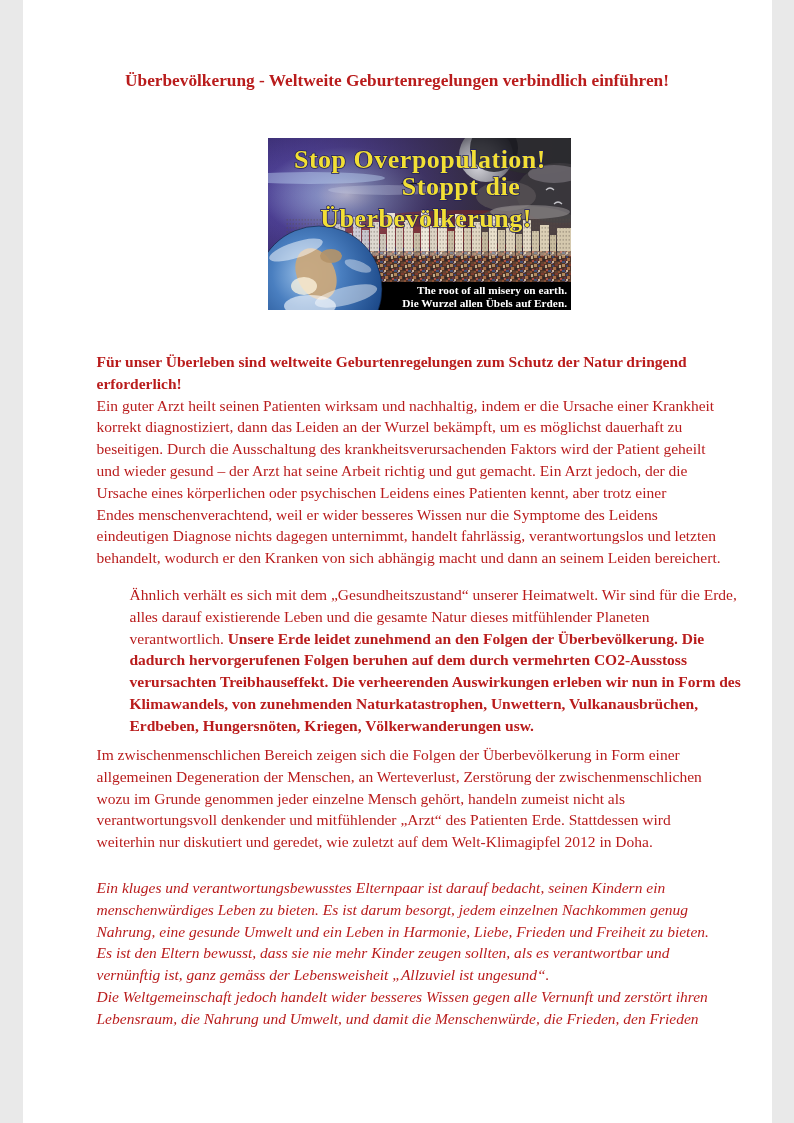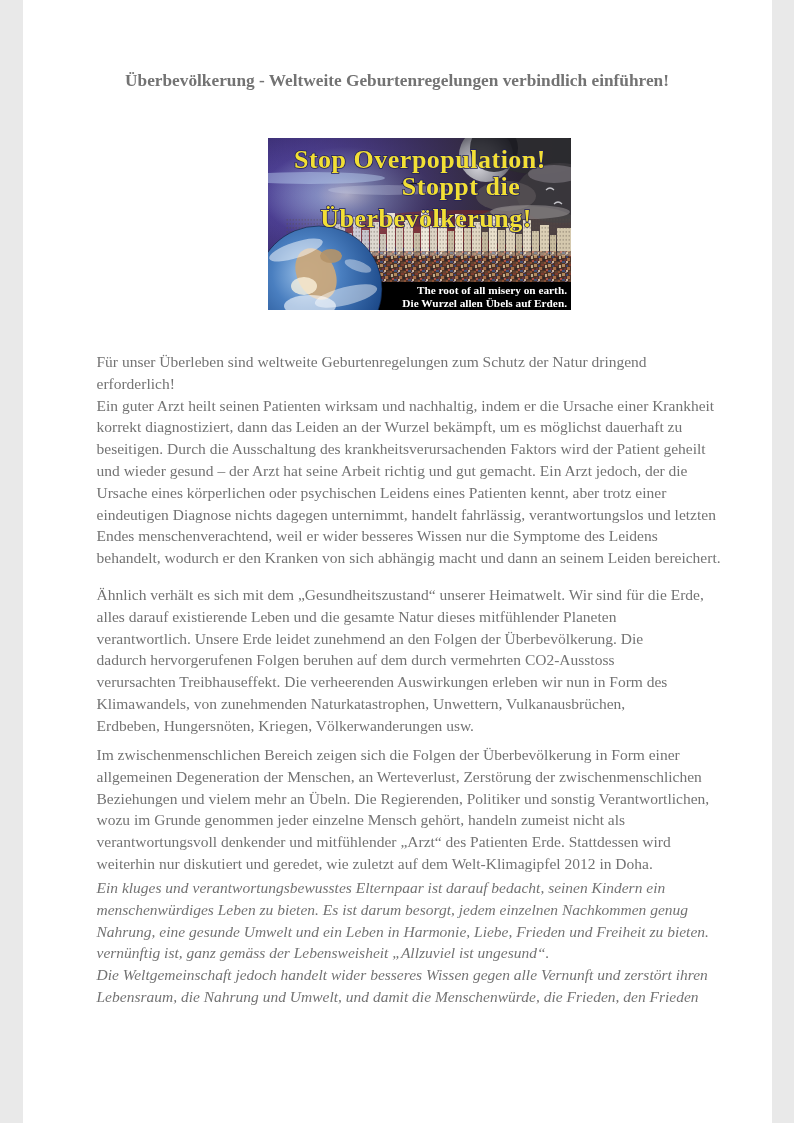--- a/index.html
+++ b/index.html
@@ -1,25 +1,25 @@
 <!DOCTYPE html>
 <html><head>
 <meta charset="utf-8">
 <style>
   html,body{margin:0;padding:0;background:#e9e9e9;}
   .page{position:relative;width:749px;height:1123px;margin:0 auto;background:#ffffff;
-        font-family:"Liberation Serif",serif;color:#737373;overflow:hidden;}
+        font-family:"Liberation Serif",serif;color:#b91c1c;overflow:hidden;}
   .doc-title{position:absolute;left:40px;right:40px;top:70px;margin:0;
              text-align:center;font-size:17.3px;font-weight:bold;line-height:22px;}
   .poster{position:absolute;left:245px;top:138px;width:303px;height:172px;}
   .poster svg{display:block;}
   .para{position:absolute;left:74px;width:650px;font-size:15.5px;line-height:21.8px;}
   .para .line{white-space:pre;}
-  .para .b{font-weight:normal;}
-  .p1{top:351px;} .p2{top:584px;} .p3{top:744px;} .p4{top:877px;font-style:italic;}
+  .para .b{font-weight:bold;}
+  .p1{top:351px;} .p2{top:584px;margin-left:33px;} .p3{top:744px;} .p4{top:877px;font-style:italic;}
   .hl{font-family:"Liberation Serif",serif;font-weight:bold;font-size:26px;
       fill:#f2df35;stroke:#232358;stroke-width:1.5px;paint-order:stroke;
       text-anchor:middle;letter-spacing:.5px;}
   .cap{font-family:"Liberation Serif",serif;font-weight:bold;font-size:11.3px;
        fill:#ffffff;text-anchor:end;}
 </style>
 </head>
 <body>
 
 <div class="page">
@@ -179,43 +179,43 @@
   </div>
 
   <div class="para p1">
       <div class="line"><span class="b">Für unser Überleben sind weltweite Geburtenregelungen zum Schutz der Natur dringend</span></div>
       <div class="line"><span class="b">erforderlich!</span></div>
       <div class="line"><span>Ein guter Arzt heilt seinen Patienten wirksam und nachhaltig, indem er die Ursache einer Krankheit</span></div>
       <div class="line"><span>korrekt diagnostiziert, dann das Leiden an der Wurzel bekämpft, um es möglichst dauerhaft zu</span></div>
       <div class="line"><span>beseitigen. Durch die Ausschaltung des krankheitsverursachenden Faktors wird der Patient geheilt</span></div>
       <div class="line"><span>und wieder gesund – der Arzt hat seine Arbeit richtig und gut gemacht. Ein Arzt jedoch, der die</span></div>
       <div class="line"><span>Ursache eines körperlichen oder psychischen Leidens eines Patienten kennt, aber trotz einer</span></div>
+      <div class="line"><span>Endes menschenverachtend, weil er wider besseres Wissen nur die Symptome des Leidens</span></div>
       <div class="line"><span>eindeutigen Diagnose nichts dagegen unternimmt, handelt fahrlässig, verantwortungslos und letzten</span></div>
-      <div class="line"><span>Endes menschenverachtend, weil er wider besseres Wissen nur die Symptome des Leidens</span></div>
       <div class="line"><span>behandelt, wodurch er den Kranken von sich abhängig macht und dann an seinem Leiden bereichert.</span></div>
     </div>
   <div class="para p2">
       <div class="line"><span>Ähnlich verhält es sich mit dem „Gesundheitszustand“ unserer Heimatwelt. Wir sind für die Erde,</span></div>
       <div class="line"><span>alles darauf existierende Leben und die gesamte Natur dieses mitfühlender Planeten</span></div>
       <div class="line"><span>verantwortlich. </span><span class="b">Unsere Erde leidet zunehmend an den Folgen der Überbevölkerung. Die</span></div>
       <div class="line"><span class="b">dadurch hervorgerufenen Folgen beruhen auf dem durch vermehrten CO2-Ausstoss</span></div>
       <div class="line"><span class="b">verursachten Treibhauseffekt. Die verheerenden Auswirkungen erleben wir nun in Form des</span></div>
       <div class="line"><span class="b">Klimawandels, von zunehmenden Naturkatastrophen, Unwettern, Vulkanausbrüchen,</span></div>
       <div class="line"><span class="b">Erdbeben, Hungersnöten, Kriegen, Völkerwanderungen usw.</span></div>
     </div>
   <div class="para p3">
       <div class="line"><span>Im zwischenmenschlichen Bereich zeigen sich die Folgen der Überbevölkerung in Form einer</span></div>
       <div class="line"><span>allgemeinen Degeneration der Menschen, an Werteverlust, Zerstörung der zwischenmenschlichen</span></div>
-      <div class="line"><span>Beziehungen und vielem mehr an Übeln. Die Regierenden, Politiker und sonstig Verantwortlichen,</span></div>
       <div class="line"><span>wozu im Grunde genommen jeder einzelne Mensch gehört, handeln zumeist nicht als</span></div>
       <div class="line"><span>verantwortungsvoll denkender und mitfühlender „Arzt“ des Patienten Erde. Stattdessen wird</span></div>
       <div class="line"><span>weiterhin nur diskutiert und geredet, wie zuletzt auf dem Welt-Klimagipfel 2012 in Doha.</span></div>
     </div>
   <div class="para p4">
       <div class="line"><span>Ein kluges und verantwortungsbewusstes Elternpaar ist darauf bedacht, seinen Kindern ein</span></div>
       <div class="line"><span>menschenwürdiges Leben zu bieten. Es ist darum besorgt, jedem einzelnen Nachkommen genug</span></div>
       <div class="line"><span>Nahrung, eine gesunde Umwelt und ein Leben in Harmonie, Liebe, Frieden und Freiheit zu bieten.</span></div>
+      <div class="line"><span>Es ist den Eltern bewusst, dass sie nie mehr Kinder zeugen sollten, als es verantwortbar und</span></div>
       <div class="line"><span>vernünftig ist, ganz gemäss der Lebensweisheit „Allzuviel ist ungesund“.</span></div>
       <div class="line"><span>Die Weltgemeinschaft jedoch handelt wider besseres Wissen gegen alle Vernunft und zerstört ihren</span></div>
       <div class="line"><span>Lebensraum, die Nahrung und Umwelt, und damit die Menschenwürde, die Frieden, den Frieden</span></div>
     </div>
 
 </div>
 
 </body></html>

